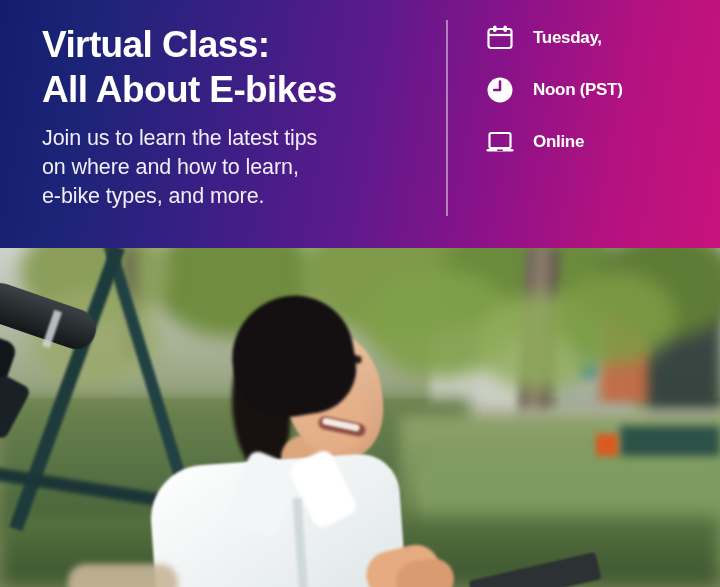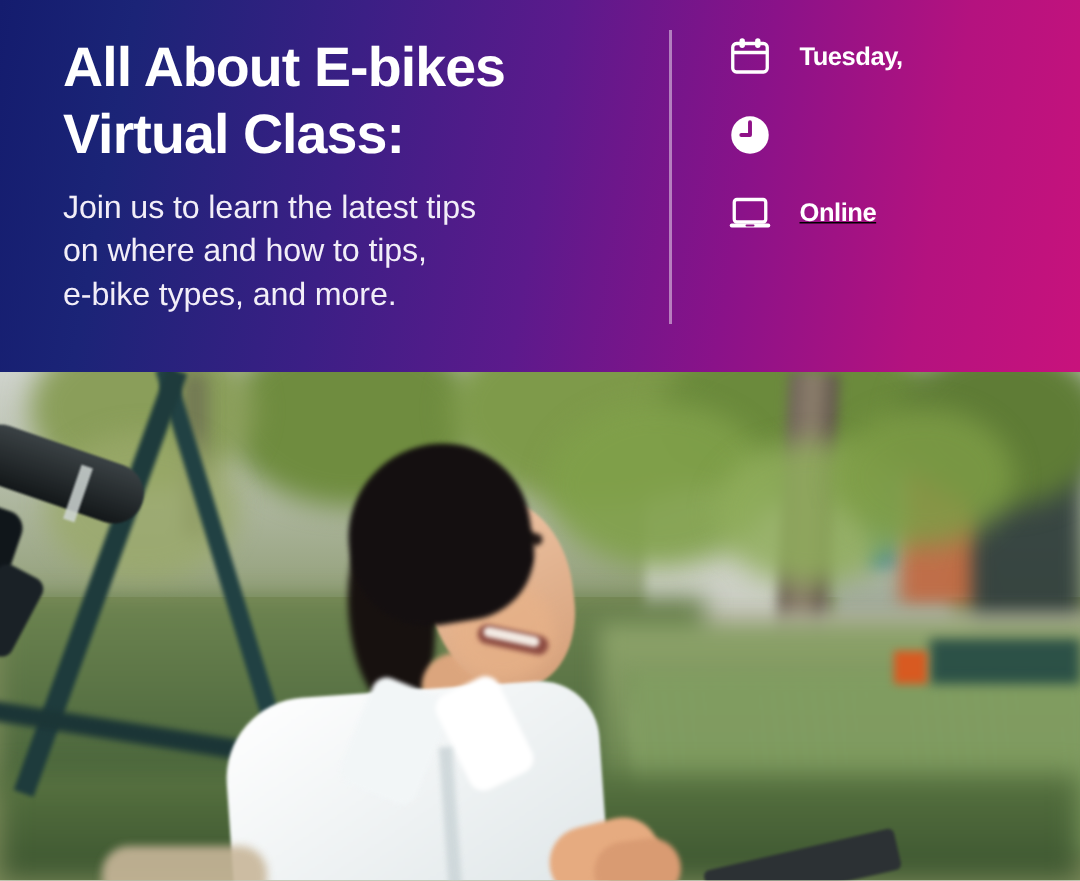--- a/index.html
+++ b/index.html
@@ -21,21 +21,21 @@
     font-weight:400;letter-spacing:-0.1px;}
   .subline{white-space:nowrap;}
 
   
   #divider{position:absolute;left:446px;top:20px;width:2px;height:196px;
     background:rgba(255,255,255,.45);}
 
   
   #info{position:absolute;left:485px;top:24px;width:232px;}
   .info-row{display:flex;align-items:flex-start;margin-bottom:22px;}
-  .info-row:last-child{margin-bottom:0;text-decoration:underline;}
+  .info-row:last-child{margin-bottom:0;}
   .ico{width:30px;min-width:30px;height:30px;margin-right:18px;
        display:flex;align-items:flex-start;justify-content:center;}
   .info-text{color:#ffffff;font-weight:bold;font-size:17px;line-height:28px;
     letter-spacing:-0.3px;padding-top:0px;}
   .info-text .l2{display:block;}
 
   
   #photo{position:absolute;left:0;top:248px;width:720px;height:339px;
     overflow:hidden;background:#7f8d5c;}
   #photo *{position:absolute;}
@@ -140,26 +140,26 @@
     border-radius:18px;filter:blur(3px);opacity:.9;}
 </style>
 </head>
 <body>
 
 <div id="page">
 
   <div id="banner">
 
     <div id="copy">
+      <div class="headline">Virtual Class:</div>
       <div class="headline">All About E-bikes</div>
-      <div class="headline">Virtual Class:</div>
 
       <div id="sub">
         <span class="subline">Join us to learn the latest tips</span>
-        <span class="subline">on where and how to tips,</span>
+        <span class="subline">on where and how to learn,</span>
         <span class="subline">e-bike types, and more.</span>
       </div>
     </div>
 
     <div id="divider"></div>
 
     <div id="info">
 
       <div class="info-row">
         <span class="ico">
@@ -174,20 +174,23 @@
           <span>Tuesday,</span>
         </span>
       </div>
 
       <div class="info-row">
         <span class="ico">
           <svg width="28" height="28" viewBox="0 0 28 28">
             <circle cx="14" cy="14" r="12.5" fill="#fff"></circle>
             <path d="M14 5.5 L14 14 L8.2 14" fill="none" stroke="#8f1187" stroke-width="2.6" stroke-linecap="round" stroke-linejoin="round"></path>
           </svg>
+        </span>
+        <span class="info-text">
+          <span>Noon (PST)</span>
         </span>
       </div>
 
       <div class="info-row">
         <span class="ico">
           <svg width="28" height="28" viewBox="0 0 28 28">
             <rect x="3.5" y="5" width="21" height="15" rx="1.8" fill="none" stroke="#fff" stroke-width="2.2"></rect>
             <rect x="0.5" y="21" width="27" height="2.6" rx="1.3" fill="#fff"></rect>
             <rect x="11" y="21.6" width="6" height="1.4" rx="0.7" fill="#8f1187"></rect>
           </svg>

